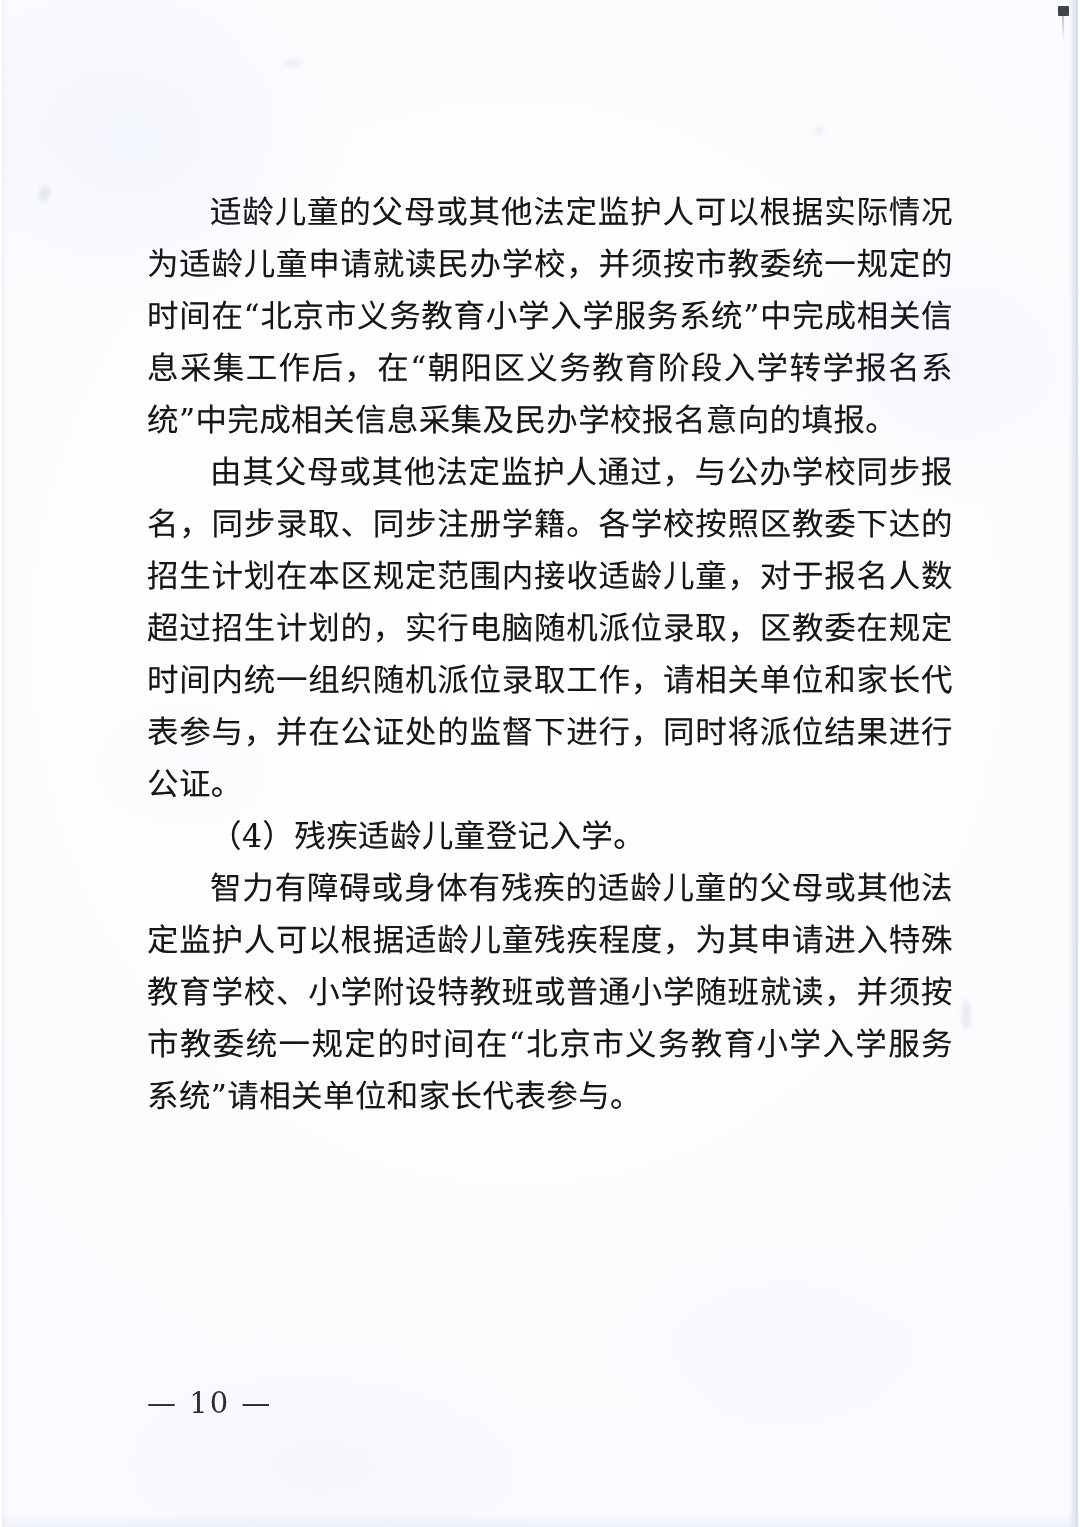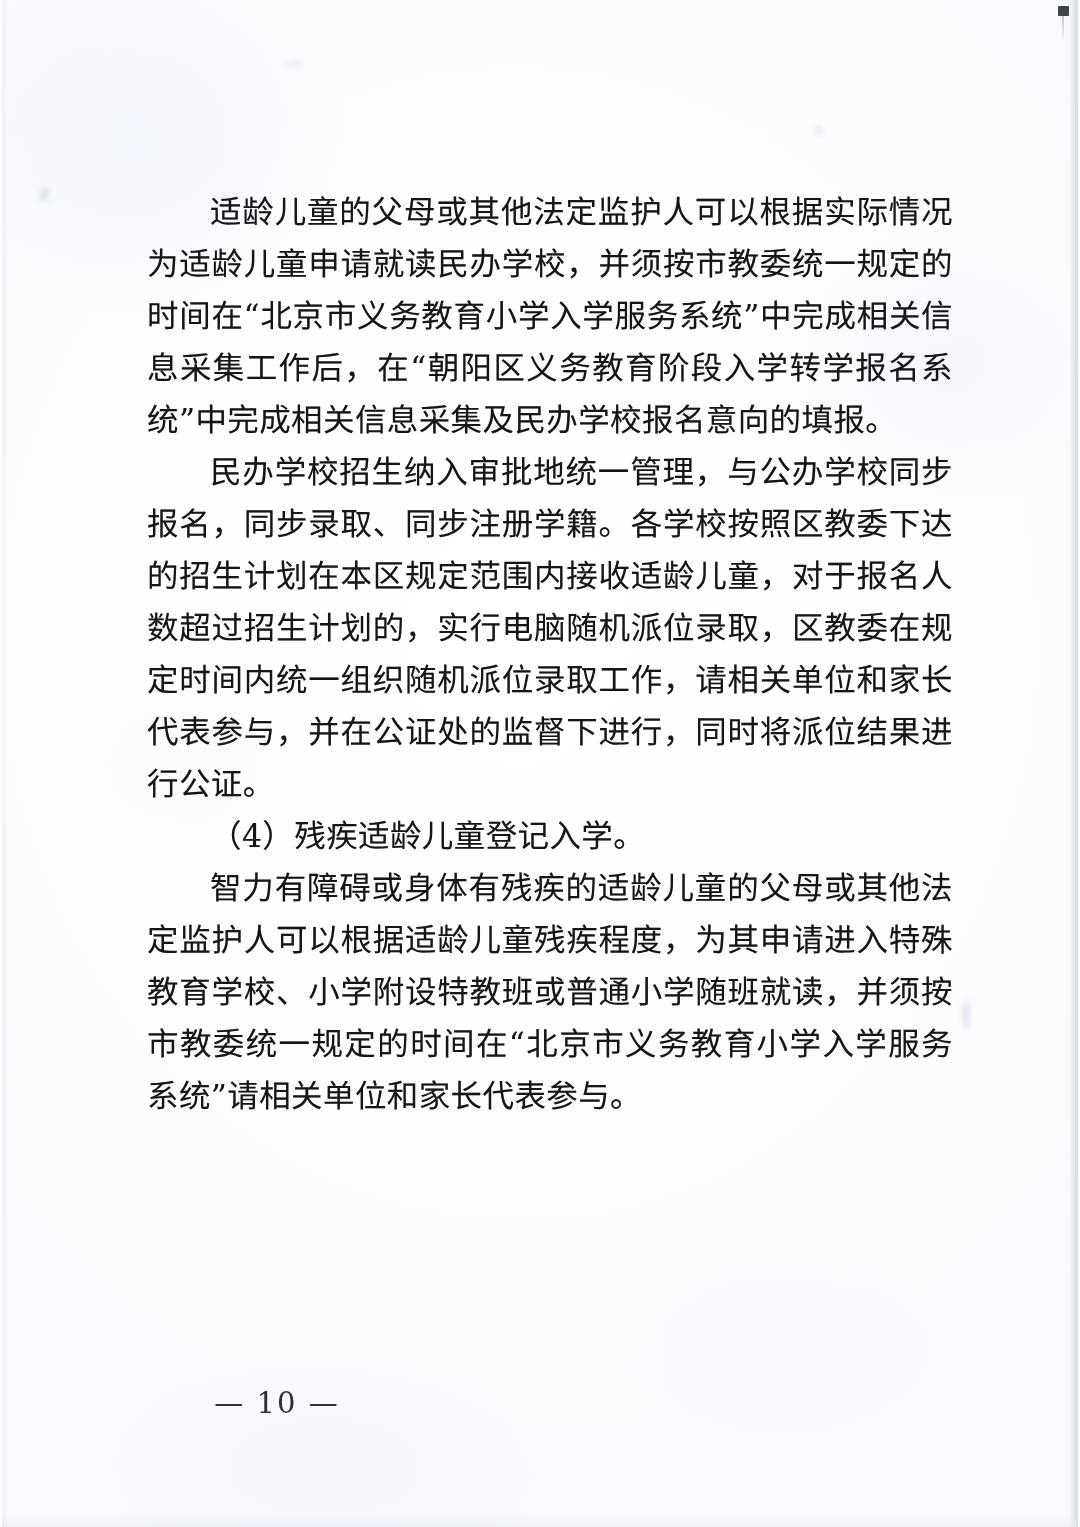--- a/index.html
+++ b/index.html
@@ -120,21 +120,21 @@
   }
 
   
   .content { text-shadow: 0 0 0.6px rgba(20,22,24,0.35); }
 
   .page-number {
     position: absolute;
     left: 145px;
     top: 1386px;
     width: 260px;
-    text-align: center;
+    text-align: left;
     font-size: 29px;
     letter-spacing: 2px;
     color: #2b2e34;
     font-family: "DejaVu Serif", "Liberation Serif", serif;
   }
 </style>
 </head>
 <body>
 
 <div class="page">
@@ -145,20 +145,20 @@
   <div class="edge-bottom"></div>
   <div class="corner-mark"></div>
 
   <div class="smudge s1"></div>
   <div class="smudge s2"></div>
   <div class="smudge s3"></div>
   <div class="smudge s4"></div>
 
   <div class="content">
     <p class="para">适龄儿童的父母或其他法定监护人可以根据实际情况为适龄儿童申请就读民办学校，并须按市教委统一规定的时间在“北京市义务教育小学入学服务系统”中完成相关信息采集工作后，在“朝阳区义务教育阶段入学转学报名系统”中完成相关信息采集及民办学校报名意向的填报。</p>
-    <p class="para">民办学校招生纳入审批地统一管理，与公办学校同步报名，同步录取、同步注册学籍。各学校按照区教委下达的招生计划在本区规定范围内接收适龄儿童，对于报名人数超过招生计划的，实行电脑随机派位录取，区教委在规定时间内统一组织随机派位录取工作，请相关单位和家长代表参与，并在公证处的监督下进行，同时将派位结果进行公证。</p>
+    <p class="para">由其父母或其他法定监护人通过，与公办学校同步报名，同步录取、同步注册学籍。各学校按照区教委下达的招生计划在本区规定范围内接收适龄儿童，对于报名人数超过招生计划的，实行电脑随机派位录取，区教委在规定时间内统一组织随机派位录取工作，请相关单位和家长代表参与，并在公证处的监督下进行，同时将派位结果进行公证。</p>
     <p class="para">（4）残疾适龄儿童登记入学。</p>
     <p class="para">智力有障碍或身体有残疾的适龄儿童的父母或其他法定监护人可以根据适龄儿童残疾程度，为其申请进入特殊教育学校、小学附设特教班或普通小学随班就读，并须按市教委统一规定的时间在“北京市义务教育小学入学服务系统”请相关单位和家长代表参与。</p>
   </div>
 
   <div class="page-number">— 10 —</div>
 
 </div>
 
 </body></html>

